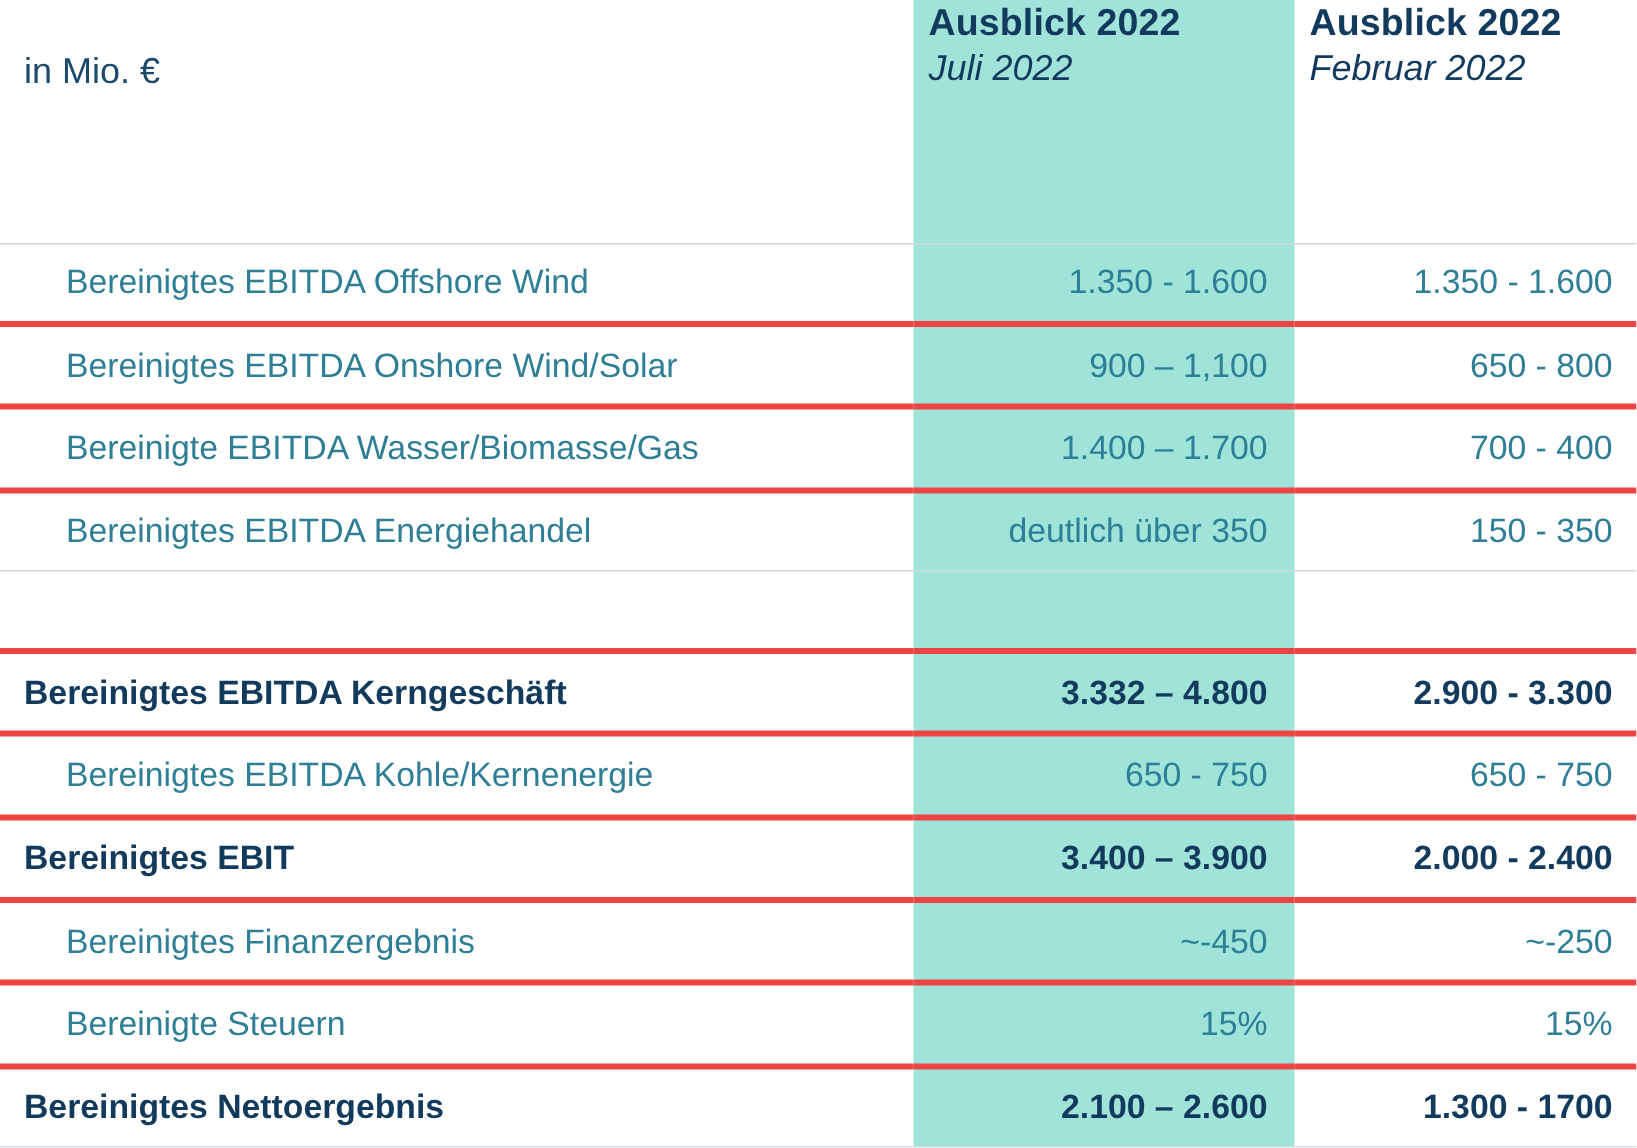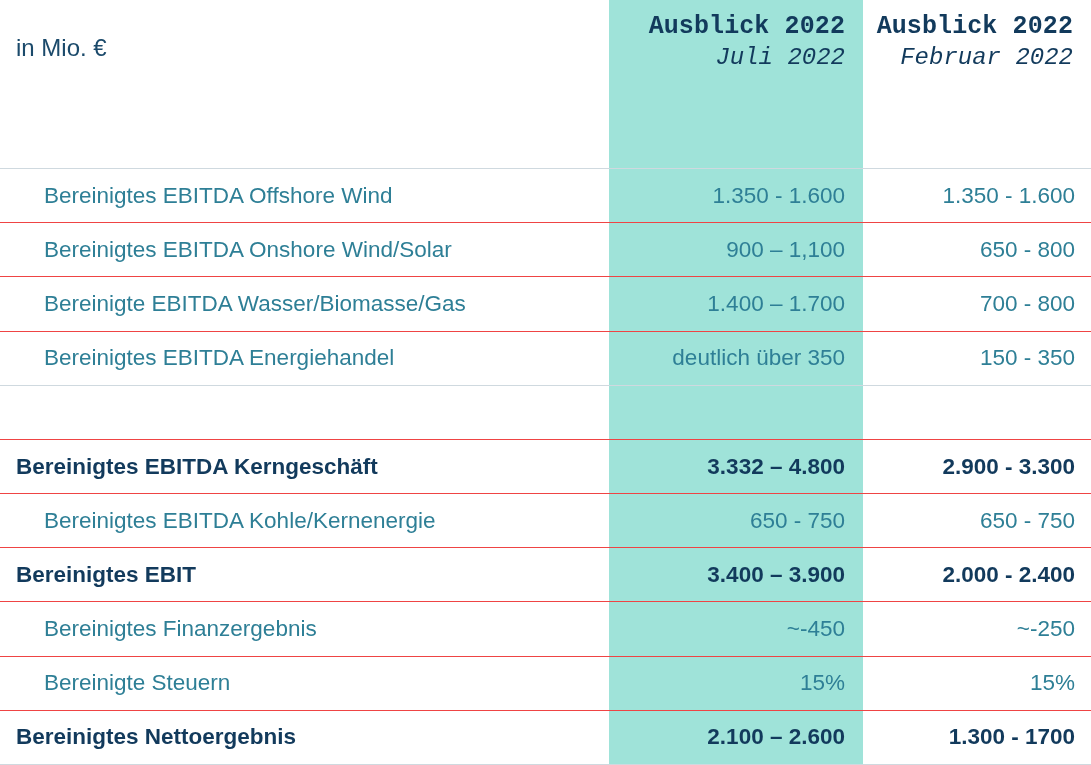--- a/index.html
+++ b/index.html
@@ -41,44 +41,42 @@
     height: 118px;
     vertical-align: top;
   }
   .hdr-label {
     font-size: 24px;
     color: #1b4a6b;
     padding: 34px 0 0 16px;
     text-align: left;
   }
   .hdr-col {
-    text-align: right;
-    padding: 12px 18px 0 10px;
+    padding: 0 18px 0 10px;
     line-height: 1.22;
-    font-family: Liberation Mono, monospace;
   }
   .hdr-col .t1 {
     font-size: 25px;
     font-weight: bold;
     color: #123a5c;
     display: block;
     letter-spacing: 0.1px;
   }
   .hdr-col .t2 {
     font-size: 24px;
     font-style: italic;
     color: #123a5c;
     display: block;
   }
 
   .hl { background: #9fe3d9; }
 
   
   tr.data td {
-    border-top: 1px solid #ef4444;
+    border-top: 4px solid #ef4444;
     height: 48px;
   }
   tr.spacer td {
     border-top: 1px solid #cfd9df;
     height: 48px;
   }
   tr.first-data td {
     border-top: 1px solid #cfd9df;
   }
 
@@ -143,21 +141,21 @@
 
       <tr class="data">
         <td class="lbl">Bereinigtes EBITDA Onshore Wind/Solar</td>
         <td class="val hl">900 – 1,100</td>
         <td class="val v2">650 - 800</td>
       </tr>
 
       <tr class="data">
         <td class="lbl">Bereinigte EBITDA Wasser/Biomasse/Gas</td>
         <td class="val hl">1.400 – 1.700</td>
-        <td class="val v2">700 - 800</td>
+        <td class="val v2">700 - 400</td>
       </tr>
 
       <tr class="data">
         <td class="lbl">Bereinigtes EBITDA Energiehandel</td>
         <td class="val hl">deutlich über 350</td>
         <td class="val v2">150 - 350</td>
       </tr>
 
       <tr class="spacer">
         <td></td>

